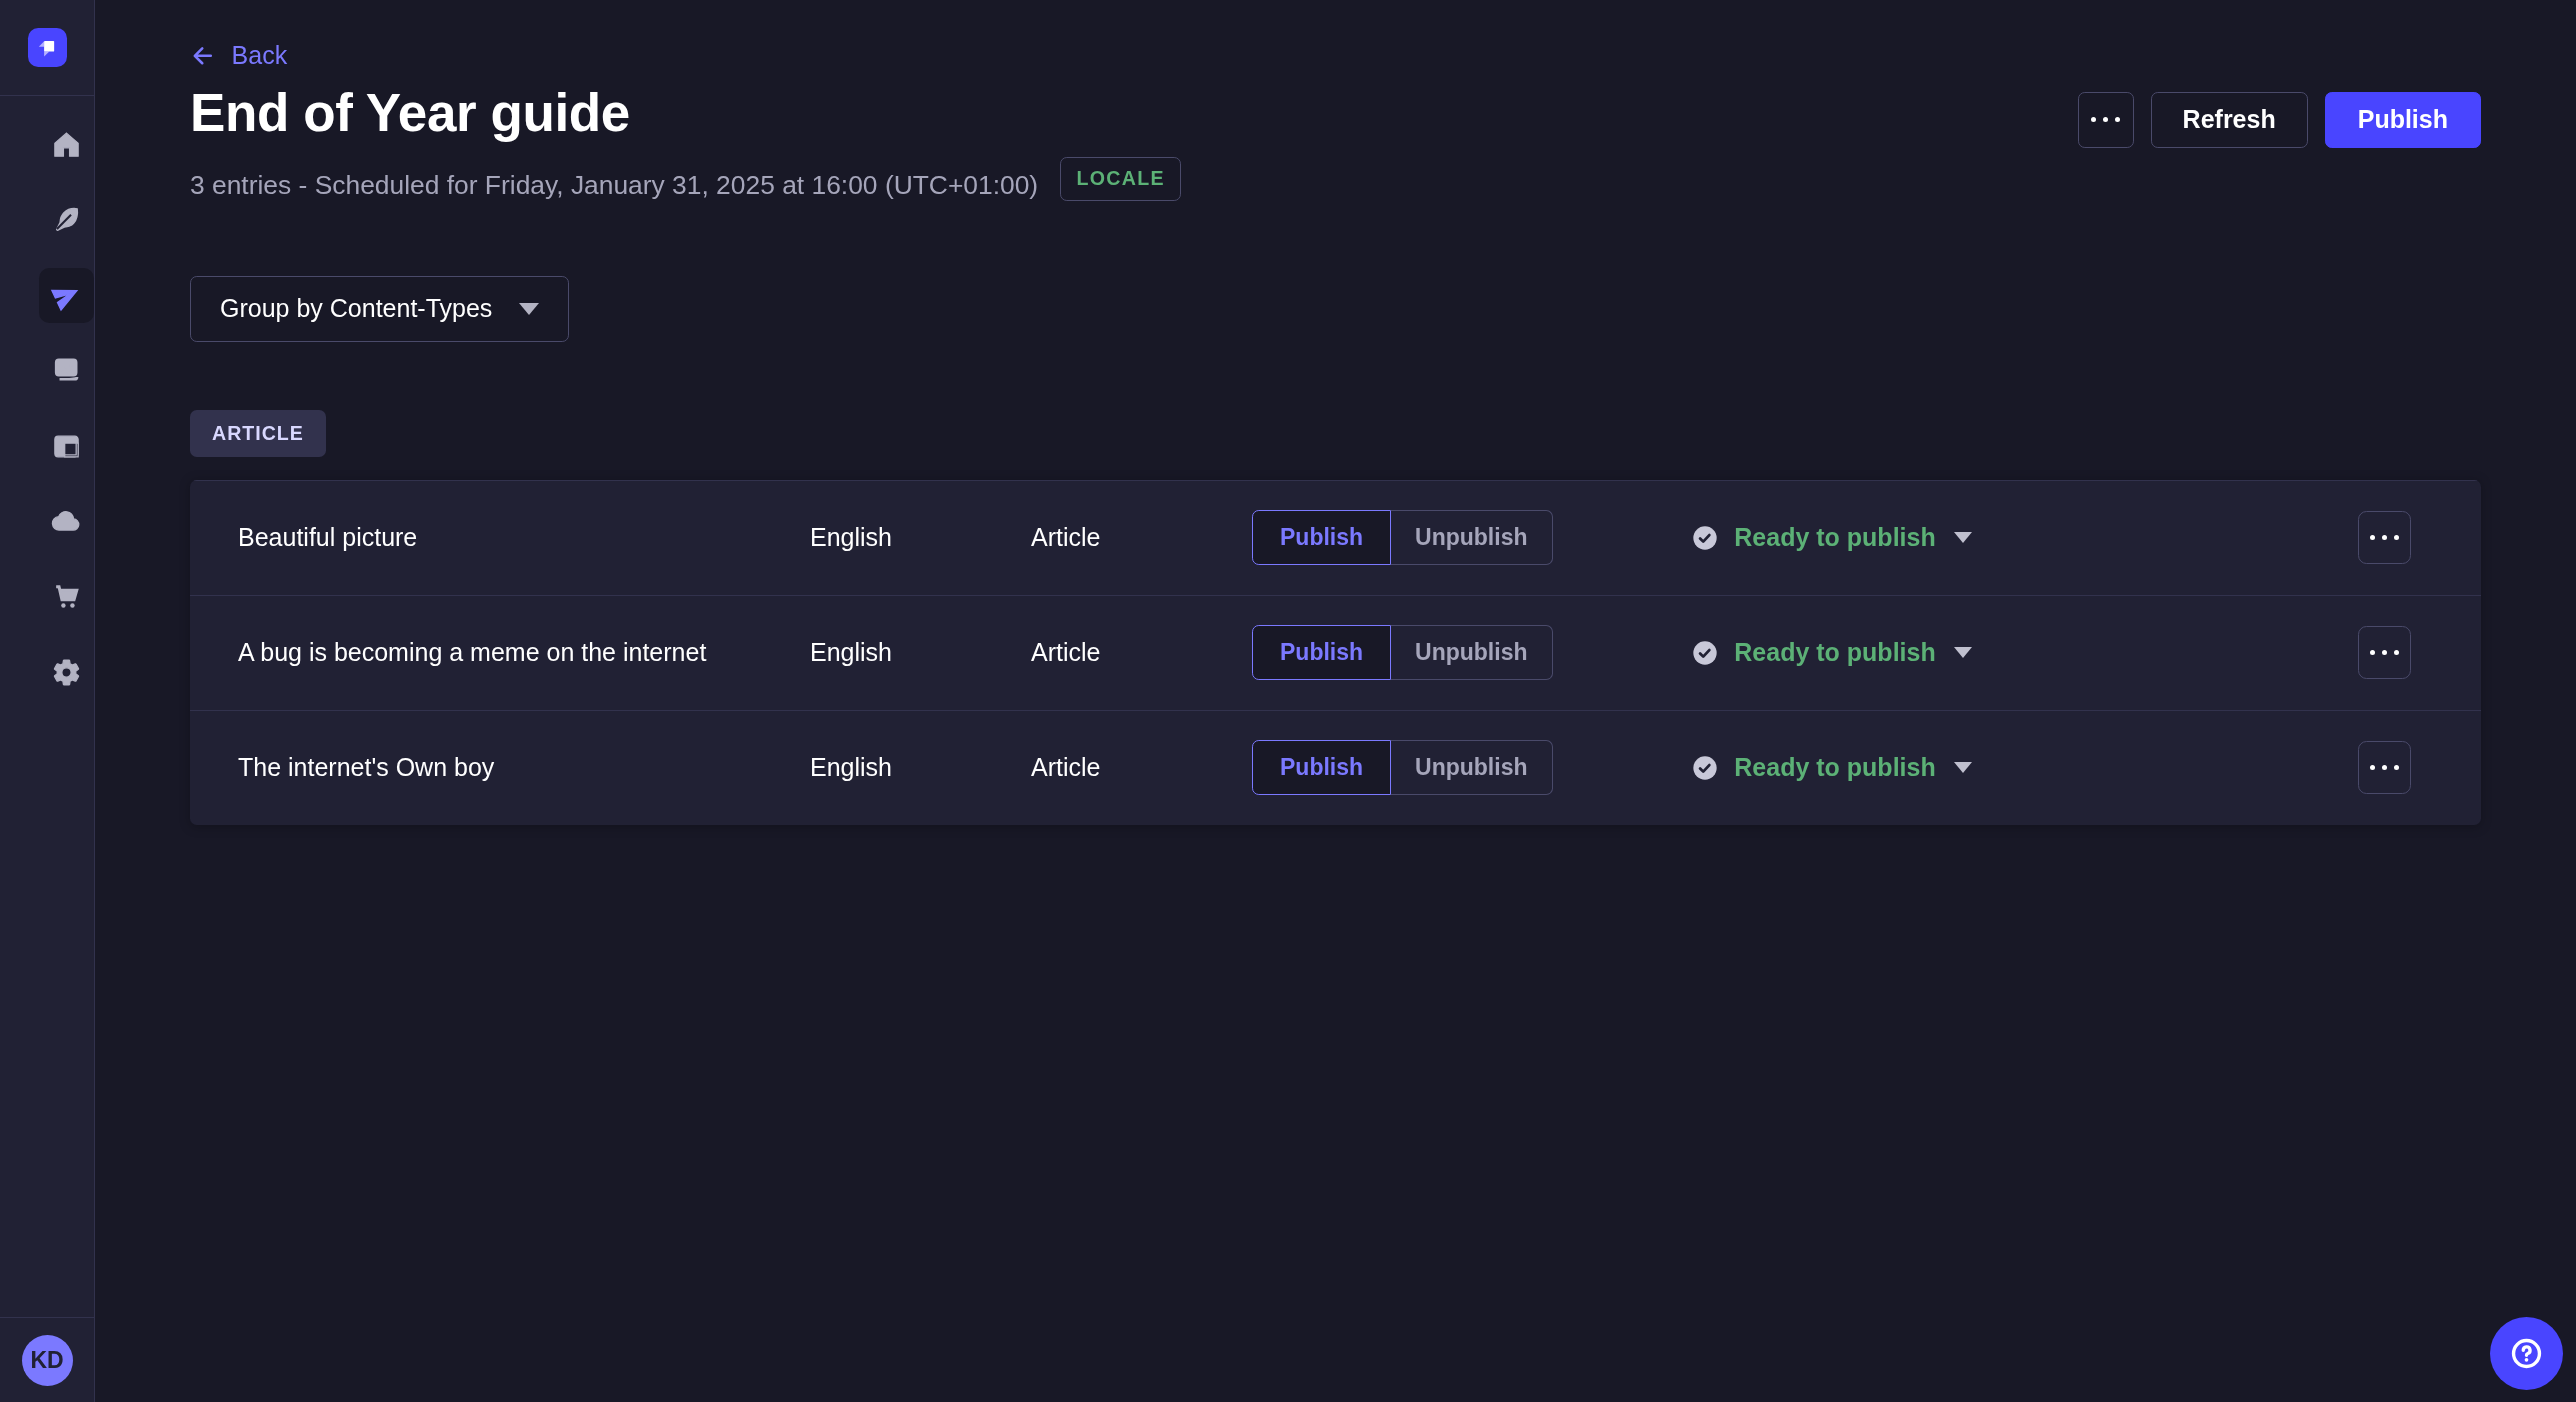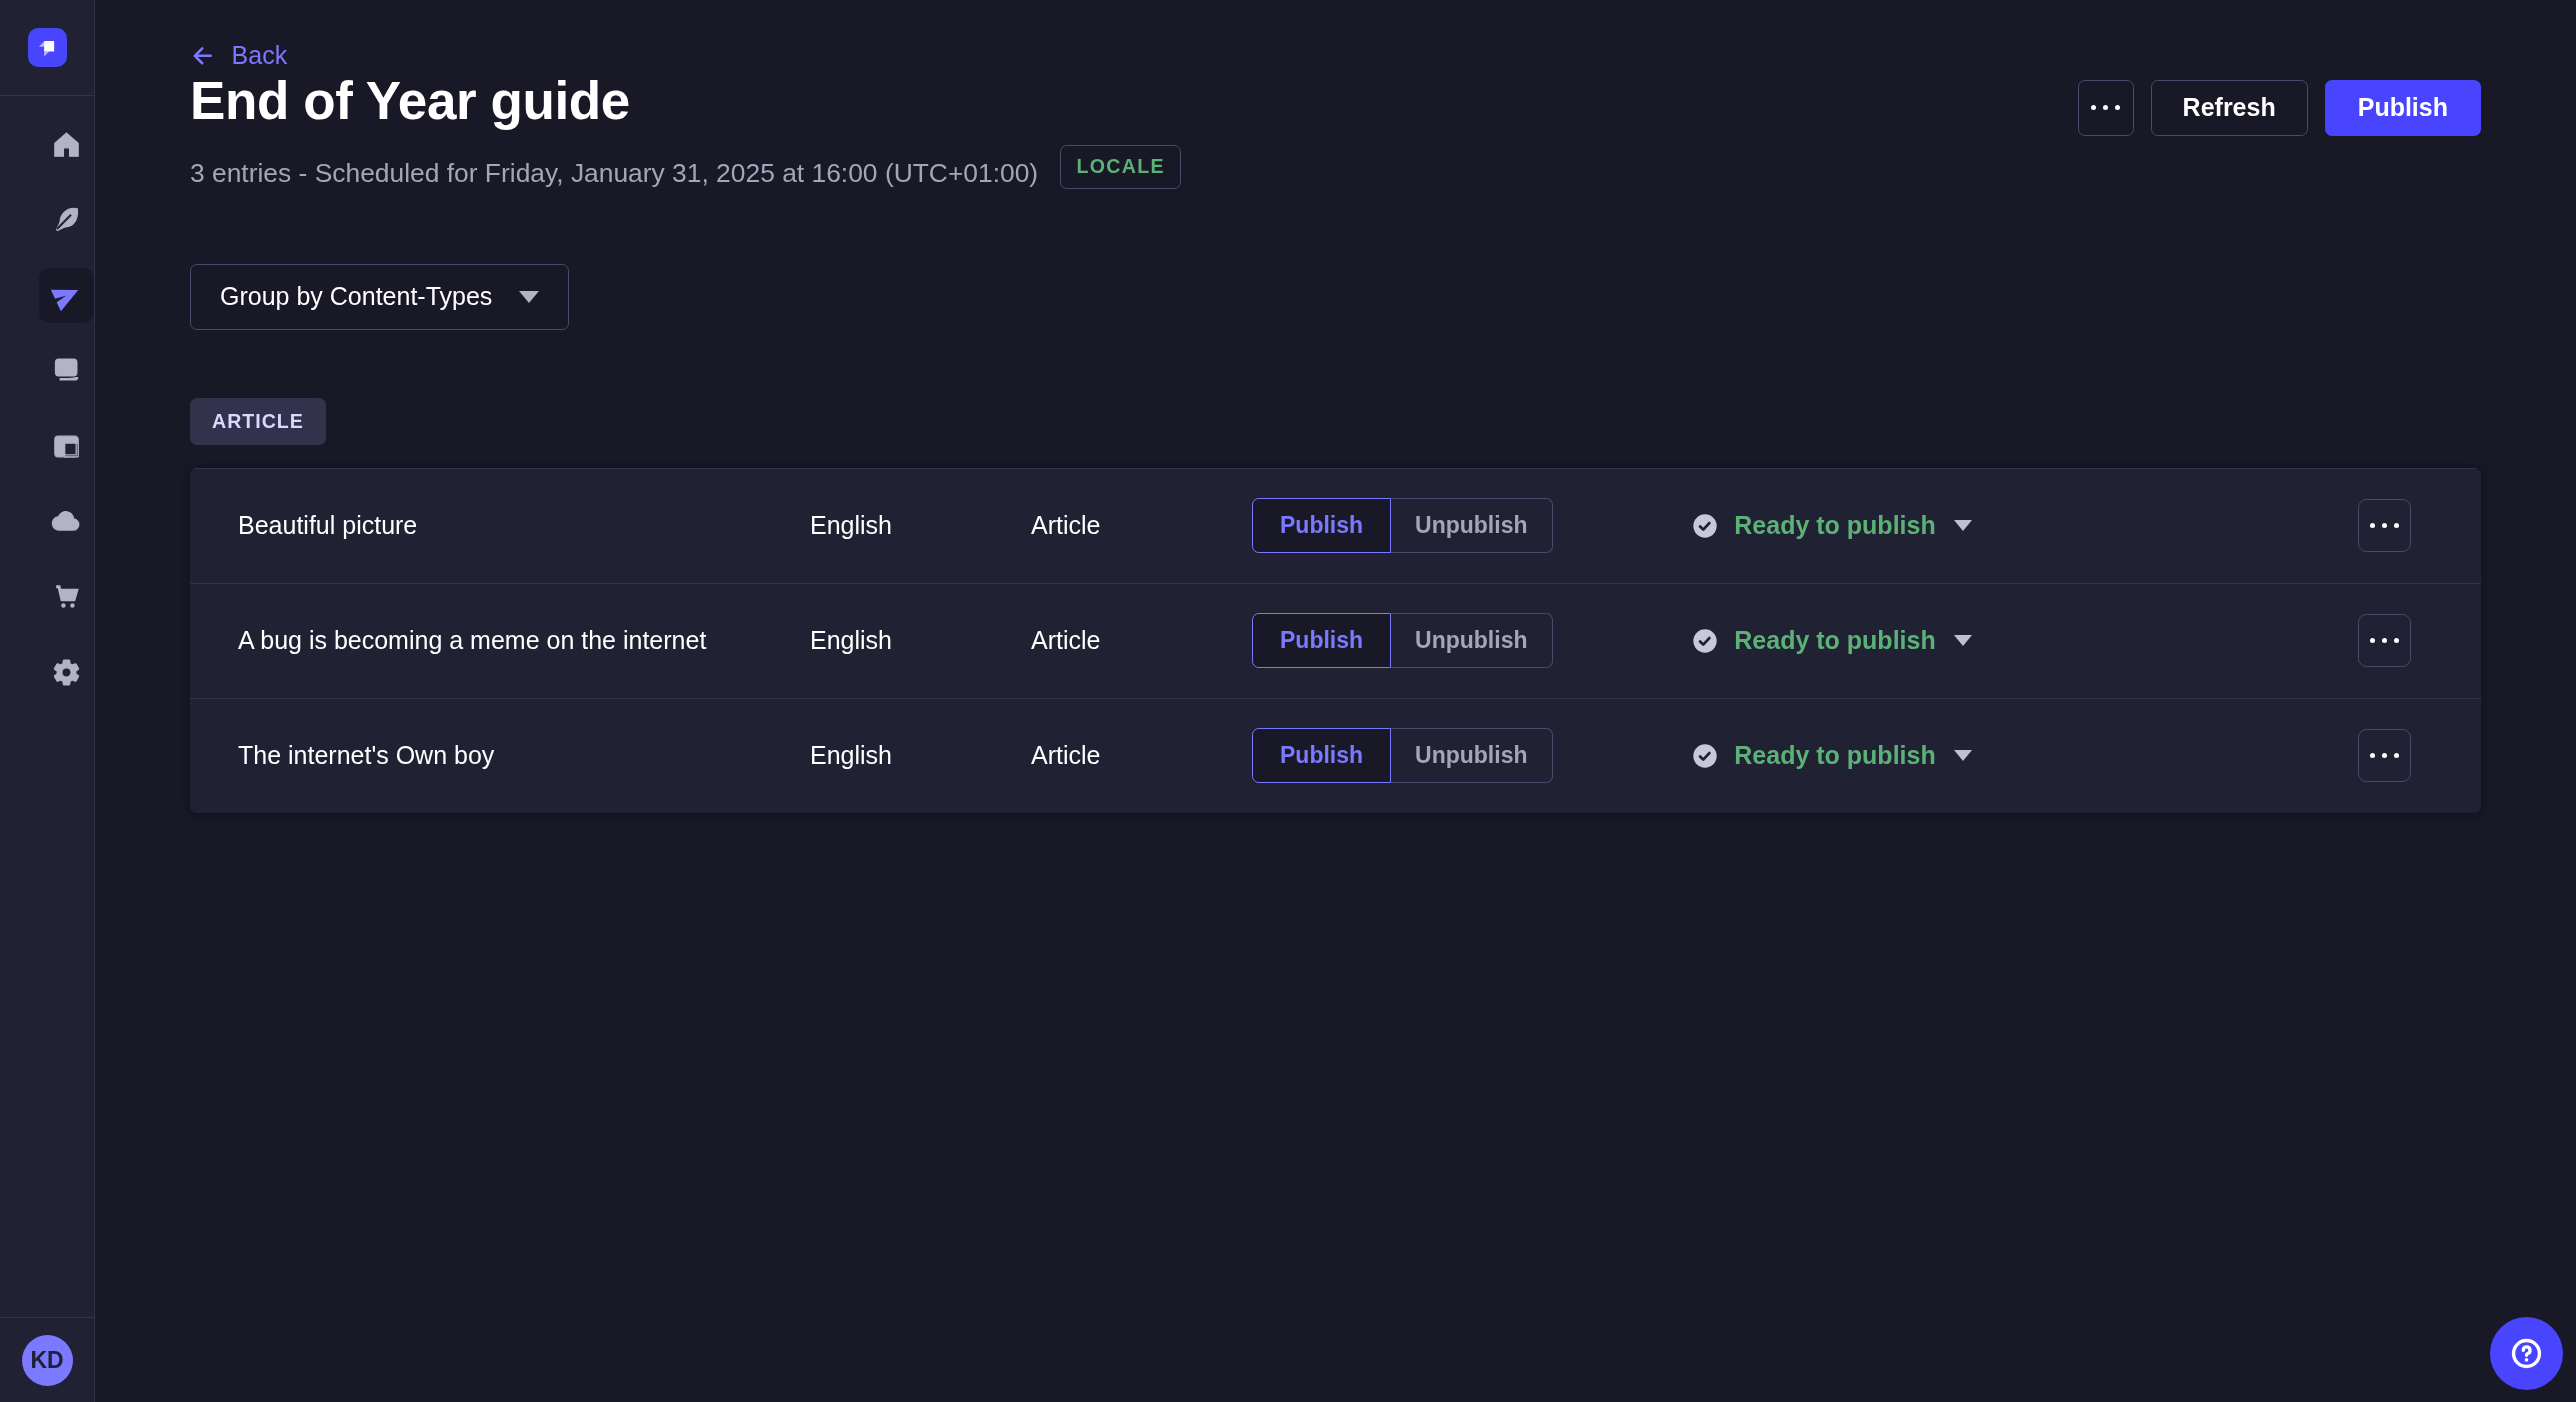--- a/index.html
+++ b/index.html
@@ -29,21 +29,21 @@
   .nav-item.active svg{fill:var(--accent-light);stroke:var(--accent-light)}
   .sidebar-footer{margin-top:auto;width:100%;height:85px;border-top:0.9px solid var(--border);
     display:flex;align-items:center;justify-content:center}
   .avatar{width:51px;height:51px;border-radius:50%;background:var(--accent-light);color:#212134;
     font-weight:700;font-size:23px;display:flex;align-items:center;justify-content:center;cursor:pointer}
   
   .main{position:absolute;left:95px;top:0;right:0;bottom:0;padding:41px 95px 0}
   .back{display:inline-flex;align-items:center;gap:16px;color:var(--accent-light);
     font-size:25px;cursor:pointer;text-decoration:none}
   .back svg{width:25.6px;height:25.6px}
-  .header-row{display:flex;justify-content:space-between;align-items:flex-start;margin-top:0}
+  .header-row{display:flex;justify-content:space-between;align-items:flex-start;margin-top:12px}
   h1{margin:0;font-size:53px;line-height:60px;font-weight:700;letter-spacing:-0.4px}
   .subtitle-row{margin-top:13.6px;display:flex;align-items:flex-end;gap:22px}
   .subtitle{color:var(--text-muted);font-size:26.4px}
   .ready-badge{border:0.9px solid var(--border-strong);border-radius:6.8px;color:var(--success);
     font-size:19.6px;font-weight:700;letter-spacing:1.3px;padding:9.4px 15.3px}
   .actions{display:flex;gap:17px;margin-top:8.5px}
   .btn{height:56px;border-radius:6.8px;font-size:25px;font-weight:600;font-family:inherit;
     color:var(--text);cursor:pointer;display:flex;align-items:center;justify-content:center}
   .btn.outline{background:transparent;border:0.9px solid var(--border-strong);padding:16px 31px}
   .btn.more{width:56px;padding:0}

